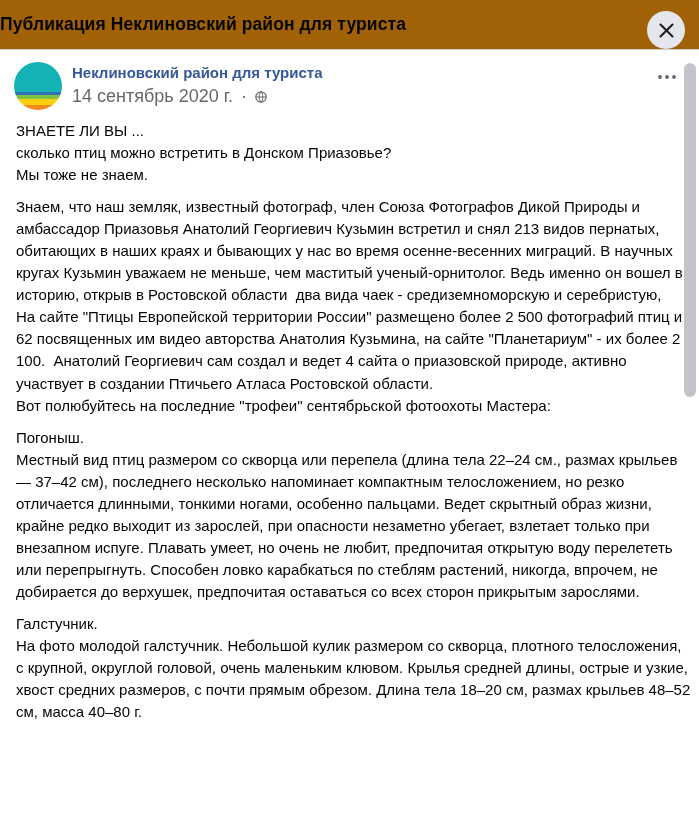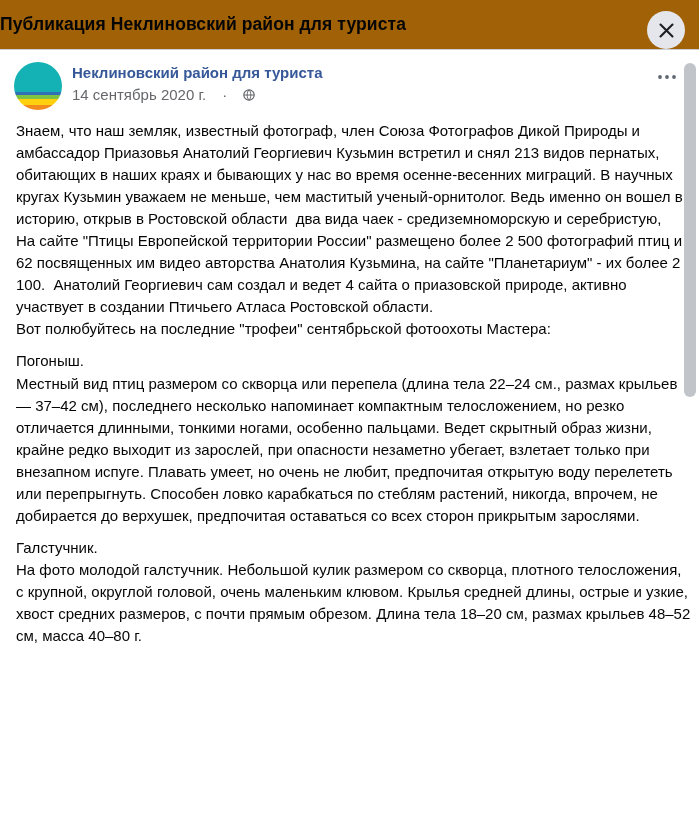--- a/index.html
+++ b/index.html
@@ -66,25 +66,25 @@
   .author-name {
     font-size: 15px;
     font-weight: 700;
     color: #365899;
     text-decoration: none;
     cursor: pointer;
     display: inline-block;
   }
   .post-meta {
     margin-top: 4px;
-    font-size: 15px;
+    font-size: 18px;
     color: #65676b;
     display: flex;
     align-items: center;
-    gap: 16px;
+    gap: 8px;
   }
   .post-meta .date { cursor: pointer; }
   .more-btn {
     position: absolute;
     right: 18px; top: 20px;
     background: none;
     border: none;
     padding: 4px;
     cursor: pointer;
     line-height: 0;
@@ -148,20 +148,23 @@
       <svg width="20" height="6" viewBox="0 0 20 6">
         <circle cx="3" cy="3" r="1.9" fill="#606770"></circle>
         <circle cx="10" cy="3" r="1.9" fill="#606770"></circle>
         <circle cx="17" cy="3" r="1.9" fill="#606770"></circle>
       </svg>
     </span>
   </button>
 </div>
 
 <div class="post-body">
+  <p>ЗНАЕТЕ ЛИ ВЫ ...
+сколько птиц можно встретить в Донском Приазовье?
+Мы тоже не знаем.</p>
   <p>Знаем, что наш земляк, известный фотограф, член Союза Фотографов Дикой Природы и амбассадор Приазовья Анатолий Георгиевич Кузьмин встретил и снял 213 видов пернатых, обитающих в наших краях и бывающих у нас во время осенне-весенних миграций. В научных кругах Кузьмин уважаем не меньше, чем маститый ученый-орнитолог. Ведь именно он вошел в историю, открыв в Ростовской области  два вида чаек - средиземноморскую и серебристую,
 На сайте "Птицы Европейской территории России" размещено более 2 500 фотографий птиц и 62 посвященных им видео авторства Анатолия Кузьмина, на сайте "Планетариум" - их более 2 100.  Анатолий Георгиевич сам создал и ведет 4 сайта о приазовской природе, активно участвует в создании Птичьего Атласа Ростовской области.
 Вот полюбуйтесь на последние "трофеи" сентябрьской фотоохоты Мастера:</p>
   <p>Погоныш.
 Местный вид птиц размером со скворца или перепела (длина тела 22–24 см., размах крыльев — 37–42 см), последнего несколько напоминает компактным телосложением, но резко отличается длинными, тонкими ногами, особенно пальцами. Ведет скрытный образ жизни, крайне редко выходит из зарослей, при опасности незаметно убегает, взлетает только при внезапном испуге. Плавать умеет, но очень не любит, предпочитая открытую воду перелететь или перепрыгнуть. Способен ловко карабкаться по стеблям растений, никогда, впрочем, не добирается до верхушек, предпочитая оставаться со всех сторон прикрытым зарослями.</p>
   <p>Галстучник.
 На фото молодой галстучник. Небольшой кулик размером со скворца, плотного телосложения, с крупной, округлой головой, очень маленьким клювом. Крылья средней длины, острые и узкие, хвост средних размеров, с почти прямым обрезом. Длина тела 18–20 см, размах крыльев 48–52 см, масса 40–80 г.</p>
 
 </div>
 

